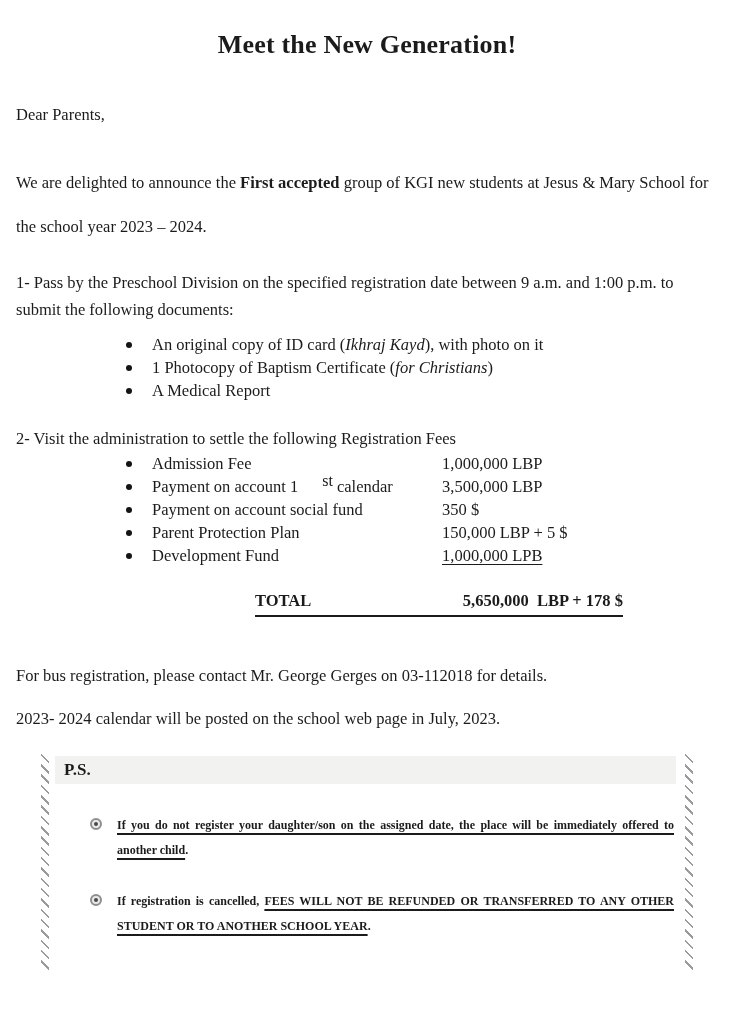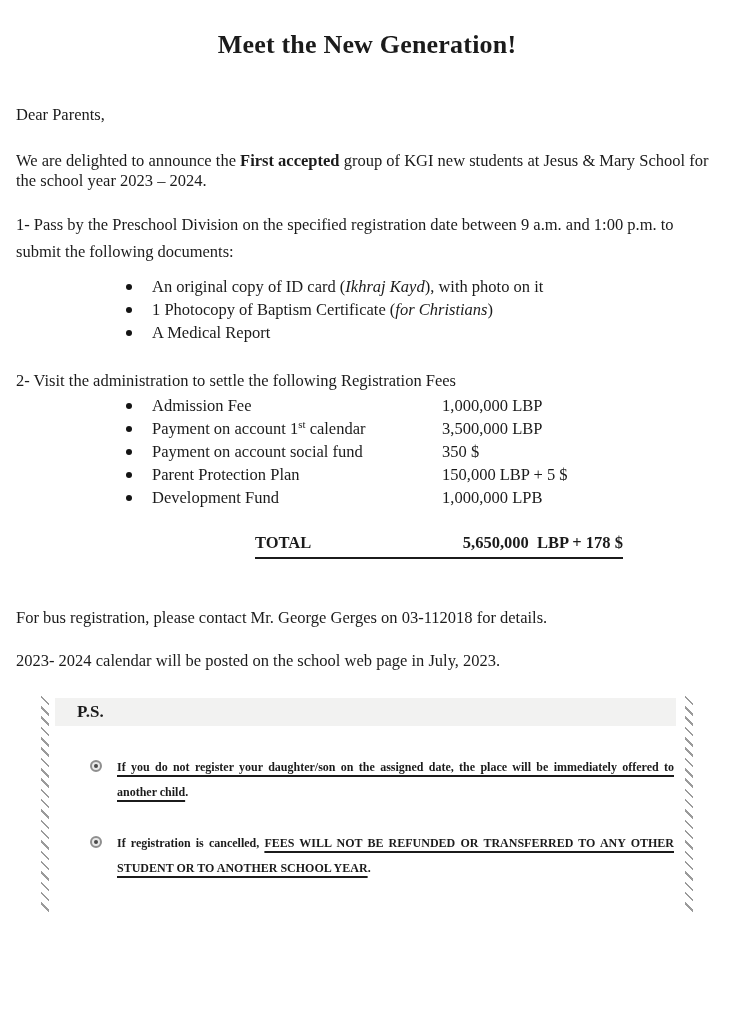--- a/index.html
+++ b/index.html
@@ -17,42 +17,42 @@
     overflow: hidden;
   }
   .title {
     text-align: center;
     font-size: 26px;
     font-weight: bold;
     letter-spacing: 0.2px;
   }
   p { line-height: 26px; }
   .salutation { margin-top: 42px; }
-  .intro { margin-top: 23px; line-height: 20px; }
+  .intro { margin-top: 33px; line-height: 44px; }
   .secure { margin-top: 35px; }
   .step1 { margin-top: 20px; line-height: 27px; }
   .step2 { margin-top: 24px; }
   ul { list-style: none; }
   .doc-list { margin-top: 10px; }
   .doc-list li, .fee-row {
     display: flex;
     margin-left: 110px;
     line-height: 23px;
     align-items: flex-start;
   }
   .bullet {
     flex: none;
     width: 6px; height: 6px;
     border-radius: 50%;
     background: #141414;
     margin: 9px 20px 0 0;
   }
   .fee-label { flex: none; width: 290px; }
-  sup { font-size: 11px; vertical-align: super; line-height: 0; }
-  .fee-amount.underlined { text-underline-offset: 3px; }
+  sup { font-size: 16px; vertical-align: super; line-height: 0; margin-left: 24px; }
+  .fee-amount.underlined { text-decoration: underline; text-underline-offset: 3px; }
   .total-outer {
     margin: 22px 0 0 239px;
     width: 368px;
     border-bottom: 1.5px solid #1b1b1b;
   }
   .total-inner {
     display: flex;
     justify-content: space-between;
     font-weight: bold;
     border-bottom: 1.5px solid #1b1b1b;
@@ -76,21 +76,21 @@
     opacity: 0.9;
   }
   .ps-border.left { left: -3px; }
   .ps-border.right { right: -3px; }
   .ps-header {
     background: #f2f2f1;
     height: 28px;
     line-height: 28px;
     font-weight: bold;
     font-size: 17px;
-    padding-left: 22px;
+    padding-left: 9px;
   }
   .ps-note { display: flex; margin: 29px 2px 0 35px; align-items: flex-start; }
   .ps-note + .ps-note { margin-top: 27px; }
   .ps-icon {
     flex: none;
     width: 12px; height: 12px;
     border: 2px solid #8f8f8f;
     border-radius: 50%;
     margin: 5px 15px 0 0;
     display: flex; align-items: center; justify-content: center;

